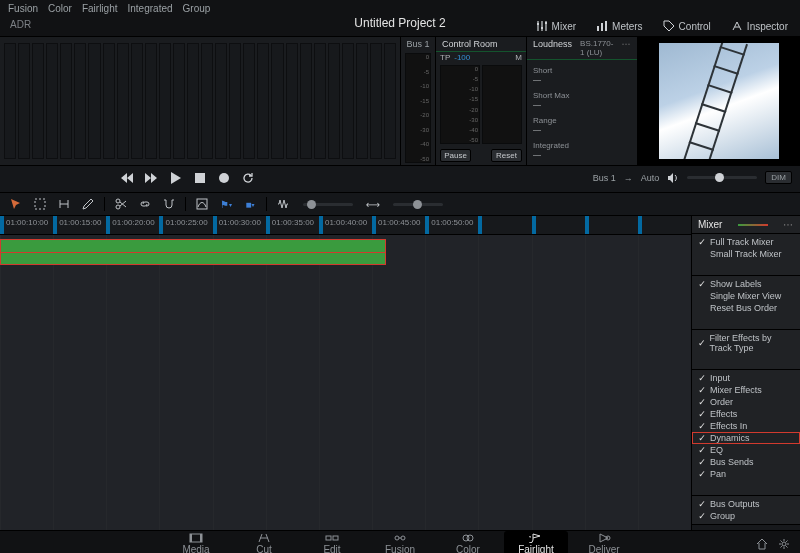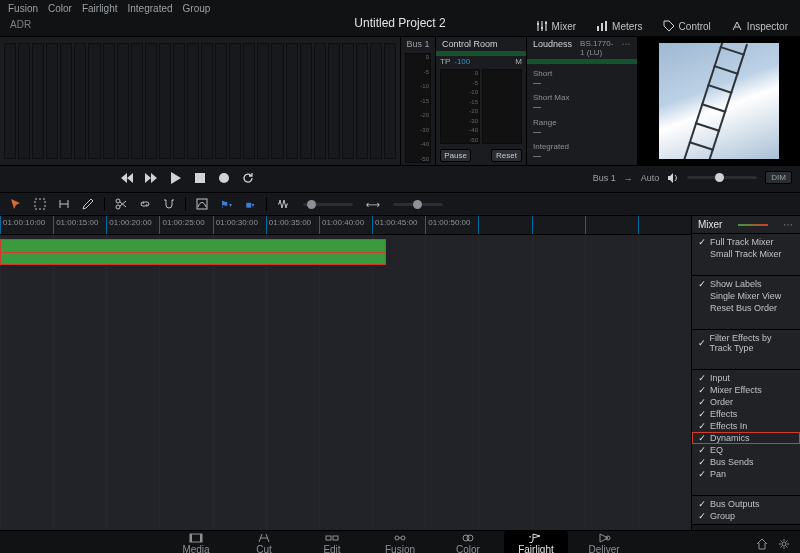--- a/index.html
+++ b/index.html
@@ -14,21 +14,21 @@
 .adr{position:absolute;left:10px;top:3px;color:#7d8186}
 .upper{display:flex;height:128px;border-bottom:1px solid #000}
 .strip{flex:0 0 392px;background:#1a1c1f;padding:6px 4px;display:flex;gap:2px}
 .chn{flex:1;background:#17191c;border:1px solid #0d0e10;display:flex;align-items:flex-end}
 .chn i{display:block;width:100%;height:60%;background:linear-gradient(#17191c,#17191c)}
 .busvu{flex:0 0 34px;background:#1a1c1f;border-left:1px solid #000;display:flex;flex-direction:column}
 .busvu .lbl{text-align:center;color:#9aa0a4;padding:2px 0;font-size:9px}
 .busvu .mtr{flex:1;margin:2px 4px;background:#111;border:1px solid #0a0b0c;position:relative}
 .scale{position:absolute;right:1px;top:0;bottom:0;width:12px;color:#666;font-size:6px;display:flex;flex-direction:column;justify-content:space-between;text-align:right}
 .ctrlroom{flex:0 0 90px;background:#1a1c1f;border-left:1px solid #000;display:flex;flex-direction:column}
-.tabhdr{display:flex;gap:8px;padding:2px 6px;font-size:9px;border-bottom:5px solid #14532d;color:#d0d3d6}
+.tabhdr{display:flex;gap:8px;padding:2px 6px;font-size:9px;border-bottom:1px solid #14532d;color:#d0d3d6}
 .ctrlbody{flex:1;display:flex;padding:2px 4px;gap:2px}
 .vbar{flex:1;background:#111;border:1px solid #0a0b0c;position:relative}
 .ctrlfoot{display:flex;gap:20px;padding:3px 4px}
 .minibtn{flex:1;text-align:center;background:#2a2d31;border:1px solid #000;border-radius:2px;padding:1px 0;font-size:8px;color:#c5c8cc}
 .loud{flex:0 0 86px;background:#1a1c1f;border-left:1px solid #000;display:flex;flex-direction:column}
 .loudbody{flex:1;display:flex;flex-direction:column;justify-content:space-around;padding:2px 6px;font-size:8px;color:#8d9196}
 .loudbody div span.v{color:#bfc3c7}
 .prev{flex:1;background:#000;border-left:1px solid #000;display:flex;align-items:center;justify-content:center;position:relative}
 .sky{width:120px;height:116px;background:linear-gradient(160deg,#9fb9d2 0%,#bcd1e6 40%,#fff 55%,#a8c0d6 100%);position:relative;overflow:hidden}
 .tower{position:absolute;left:38px;top:-6px;width:34px;height:140px;transform:rotate(18deg);}
@@ -43,21 +43,21 @@
 .vol i{position:absolute;left:0;top:-3px;width:9px;height:9px;border-radius:50%;background:#cfd2d6;left:28px}
 .dim{padding:1px 5px;background:#2a2d31;border:1px solid #000;border-radius:2px;font-size:8px}
 .toolrow{height:22px;border-bottom:1px solid #000;background:#15171a;display:flex;align-items:center;padding:0 8px;gap:8px}
 .tool{width:16px;height:16px;display:flex;align-items:center;justify-content:center;color:#bfc3c7}
 .tool.sep{width:1px;background:#000;height:14px}
 .sldr{width:50px;height:3px;background:#2a2d31;border-radius:2px;position:relative;margin:0 4px}
 .sldr i{position:absolute;top:-3px;width:9px;height:9px;border-radius:50%;background:#8d9196}
 .main{display:flex;height:314px}
 .tl{flex:1;display:flex;flex-direction:column;background:#1c1e21}
 .ruler{height:18px;background:#17191c;border-bottom:1px solid #000;display:flex;font-size:8px;color:#8d9196}
-.ruler div{flex:1;border-left:1px solid #0369a1;padding:2px 0 0 2px;white-space:nowrap;overflow:hidden}
+.ruler div{flex:1;border-left:4px solid #0369a1;padding:2px 0 0 2px;white-space:nowrap;overflow:hidden}
 .tracks{flex:1;position:relative;background:#212328}
 .grid{position:absolute;inset:0;display:flex}
 .grid div{flex:1;border-left:1px solid #26282c}
 .clip{position:absolute;left:0;top:4px;height:24px;background:#3a9b3e;border:1px solid #d23a2e;width:55.5%}
 .clip::after{content:"";position:absolute;left:0;right:0;top:50%;height:1px;background:#d23a2e}
 .side{flex:0 0 108px;background:#202225;border-left:1px solid #000;display:flex;flex-direction:column}
 .side-hdr{display:flex;align-items:center;justify-content:space-between;padding:3px 6px;border-bottom:1px solid #000;font-size:10px;color:#e4e4e4}
 .side-hdr .ul{width:30px;height:2px;background:linear-gradient(90deg,#3a9b3e,#d23a2e)}
 .dots{letter-spacing:1px;color:#888}
 .menu{flex:0 0 auto;padding:2px 0}

